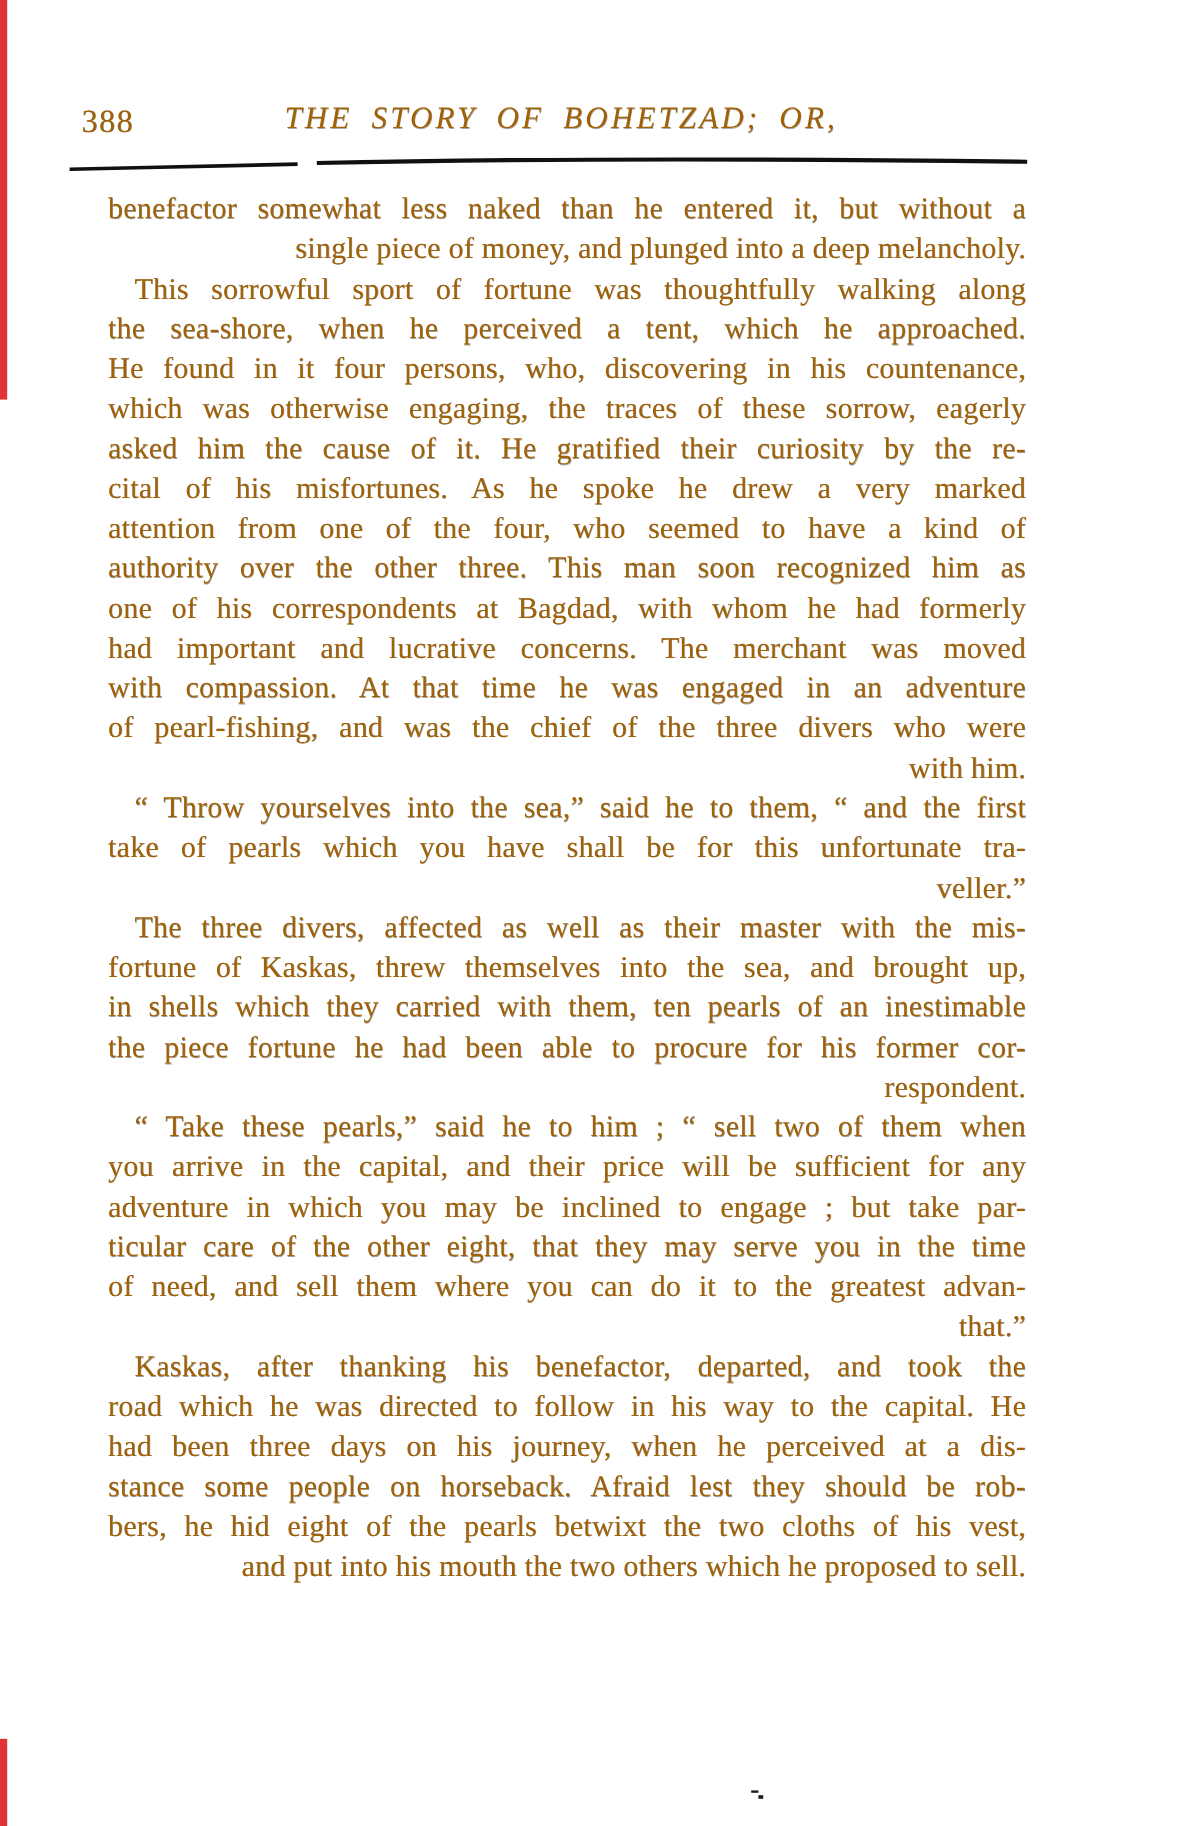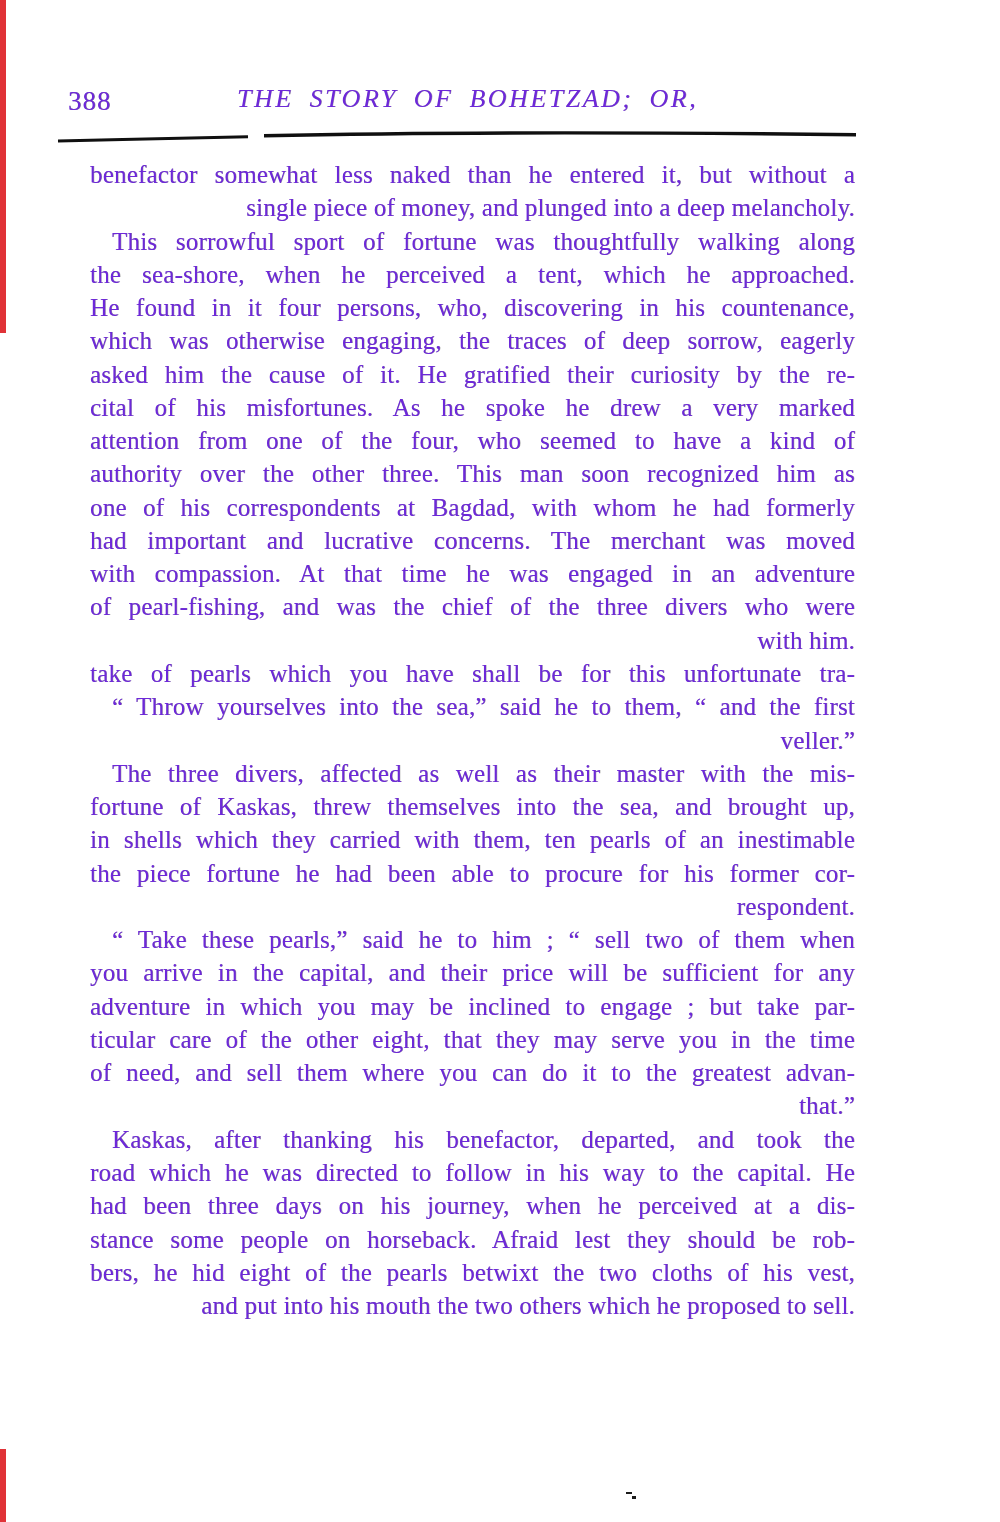--- a/index.html
+++ b/index.html
@@ -7,21 +7,21 @@
     padding: 0;
     background: #ffffff;
   }
   .scan-page {
     position: relative;
     width: 1000px;
     height: 1522px;
     background: #ffffff;
     overflow: hidden;
     font-family: "Liberation Serif", "DejaVu Serif", serif;
-    color: #6d28d9;
+    color: #a16207;
   }
   
   .edge-mark {
     position: absolute;
     left: 0;
     width: 6px;
     background: #e03237;
   }
   .edge-mark.edge-top { top: 0; height: 333px; }
   .edge-mark.edge-bottom { top: 1449px; height: 73px; }
@@ -115,34 +115,34 @@
 
   <main class="text-column">
       <div class="paragraph">
         <div class="line just" style="">benefactor somewhat less naked than he entered it, but without a</div>
         <div class="line" style="">single piece of money, and plunged into a deep melancholy.</div>
       </div>
       <div class="paragraph">
         <div class="line just indent" style="">This sorrowful sport of fortune was thoughtfully walking along</div>
         <div class="line just" style="">the sea-shore, when he perceived a tent, which he approached.</div>
         <div class="line just" style="">He found in it four persons, who, discovering in his countenance,</div>
-        <div class="line just" style="">which was otherwise engaging, the traces of deep sorrow, eagerly</div>
+        <div class="line just" style="">which was otherwise engaging, the traces of these sorrow, eagerly</div>
         <div class="line just" style="">asked him the cause of it. He gratified their curiosity by the re-</div>
         <div class="line just" style="">cital of his misfortunes. As he spoke he drew a very marked</div>
         <div class="line just" style="">attention from one of the four, who seemed to have a kind of</div>
         <div class="line just" style="">authority over the other three. This man soon recognized him as</div>
         <div class="line just" style="">one of his correspondents at Bagdad, with whom he had formerly</div>
         <div class="line just" style="">had important and lucrative concerns. The merchant was moved</div>
         <div class="line just" style="">with compassion. At that time he was engaged in an adventure</div>
         <div class="line just" style="">of pearl-fishing, and was the chief of the three divers who were</div>
         <div class="line" style="">with him.</div>
       </div>
       <div class="paragraph">
+        <div class="line just indent" style="">“ Throw yourselves into the sea,” said he to them, “ and the first</div>
         <div class="line just" style="">take of pearls which you have shall be for this unfortunate tra-</div>
-        <div class="line just indent" style="">“ Throw yourselves into the sea,” said he to them, “ and the first</div>
         <div class="line" style="">veller.”</div>
       </div>
       <div class="paragraph">
         <div class="line just indent" style="">The three divers, affected as well as their master with the mis-</div>
         <div class="line just" style="">fortune of Kaskas, threw themselves into the sea, and brought up,</div>
         <div class="line just" style="">in shells which they carried with them, ten pearls of an inestimable</div>
         <div class="line just" style="">the piece fortune he had been able to procure for his former cor-</div>
         <div class="line" style="">respondent.</div>
       </div>
       <div class="paragraph">

